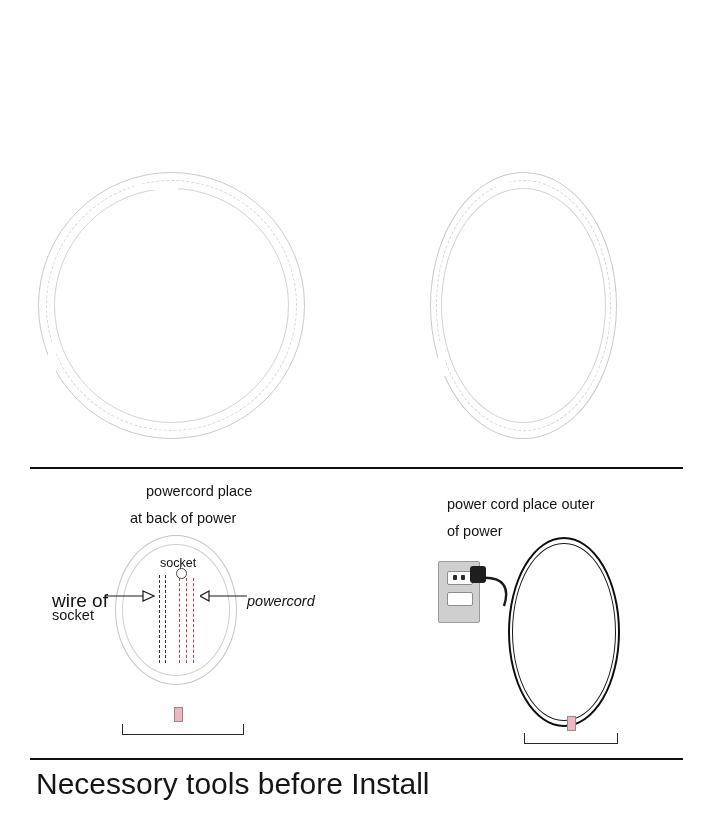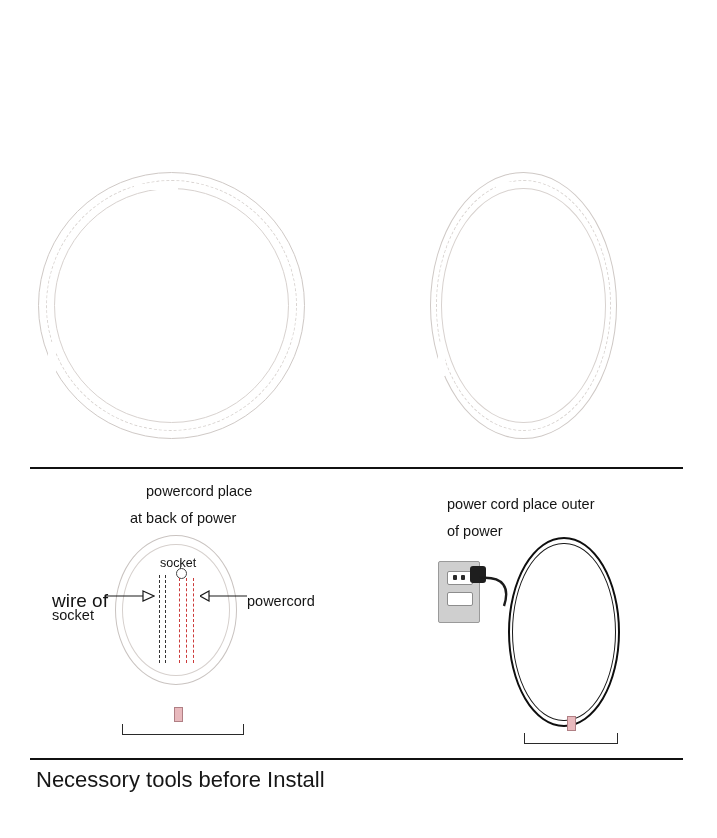--- a/index.html
+++ b/index.html
@@ -104,21 +104,21 @@
   .lbl-left-1 { left: 146px; top: 480px; }
   .lbl-left-2 { left: 130px; top: 507px; }
   .lbl-right-1 { left: 447px; top: 493px; }
   .lbl-right-2 { left: 447px; top: 520px; }
   .lbl-socket {
     left: 160px; top: 554px;
     font-size: 12.5px;
   }
   .lbl-wire-1 { left: 52px; top: 586px; font-size: 19px; }
   .lbl-wire-2 { left: 52px; top: 604px; font-size: 14.5px; }
-  .lbl-powercord { left: 247px; top: 590px; font-size: 14.5px; }
+  .lbl-powercord { left: 247px; top: 590px; font-size: 14.5px; font-style: italic; }
 
   
   .diagram-left {
     position: absolute;
     left: 115px;
     top: 535px;
     width: 122px;
     height: 150px;
   }
   .diagram-left .ring-outer { border-color: #c9c3c0; }
@@ -248,21 +248,21 @@
     top: 566px;
     width: 56px;
     height: 44px;
   }
 
   
   .footer-text {
     position: absolute;
     left: 36px;
     top: 767px;
-    font-size: 22px;
+    font-size: 30px;
     color: #161616;
     white-space: nowrap;
   }
 </style>
 </head>
 <body>
 
 <div class="page">
 
 

